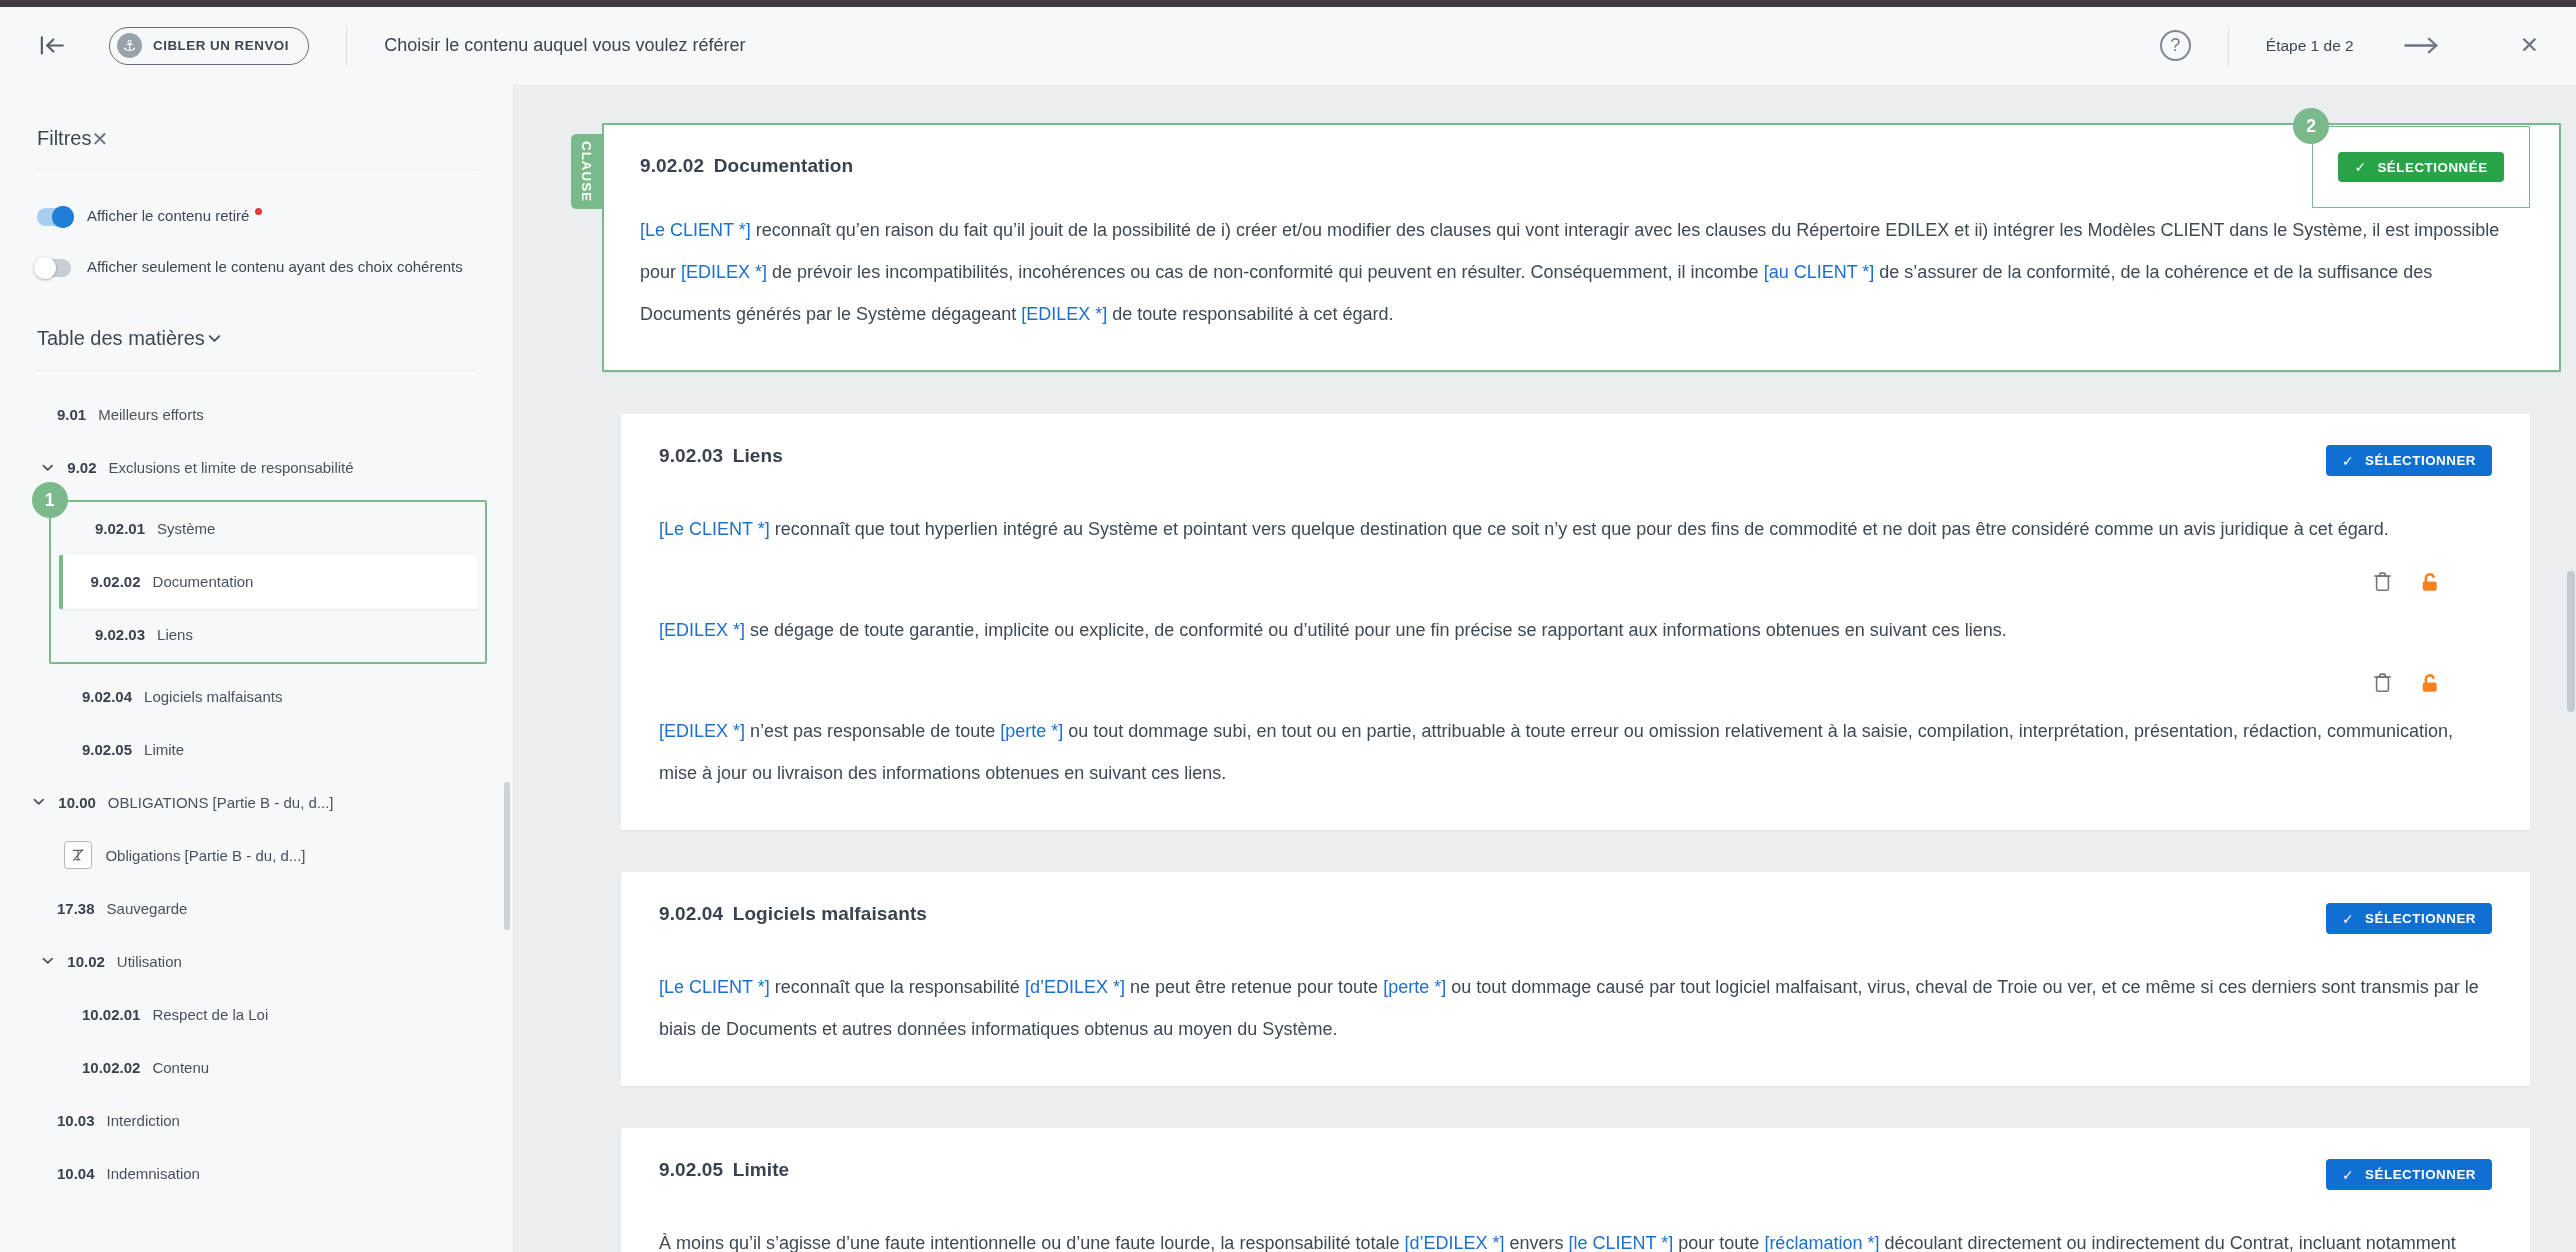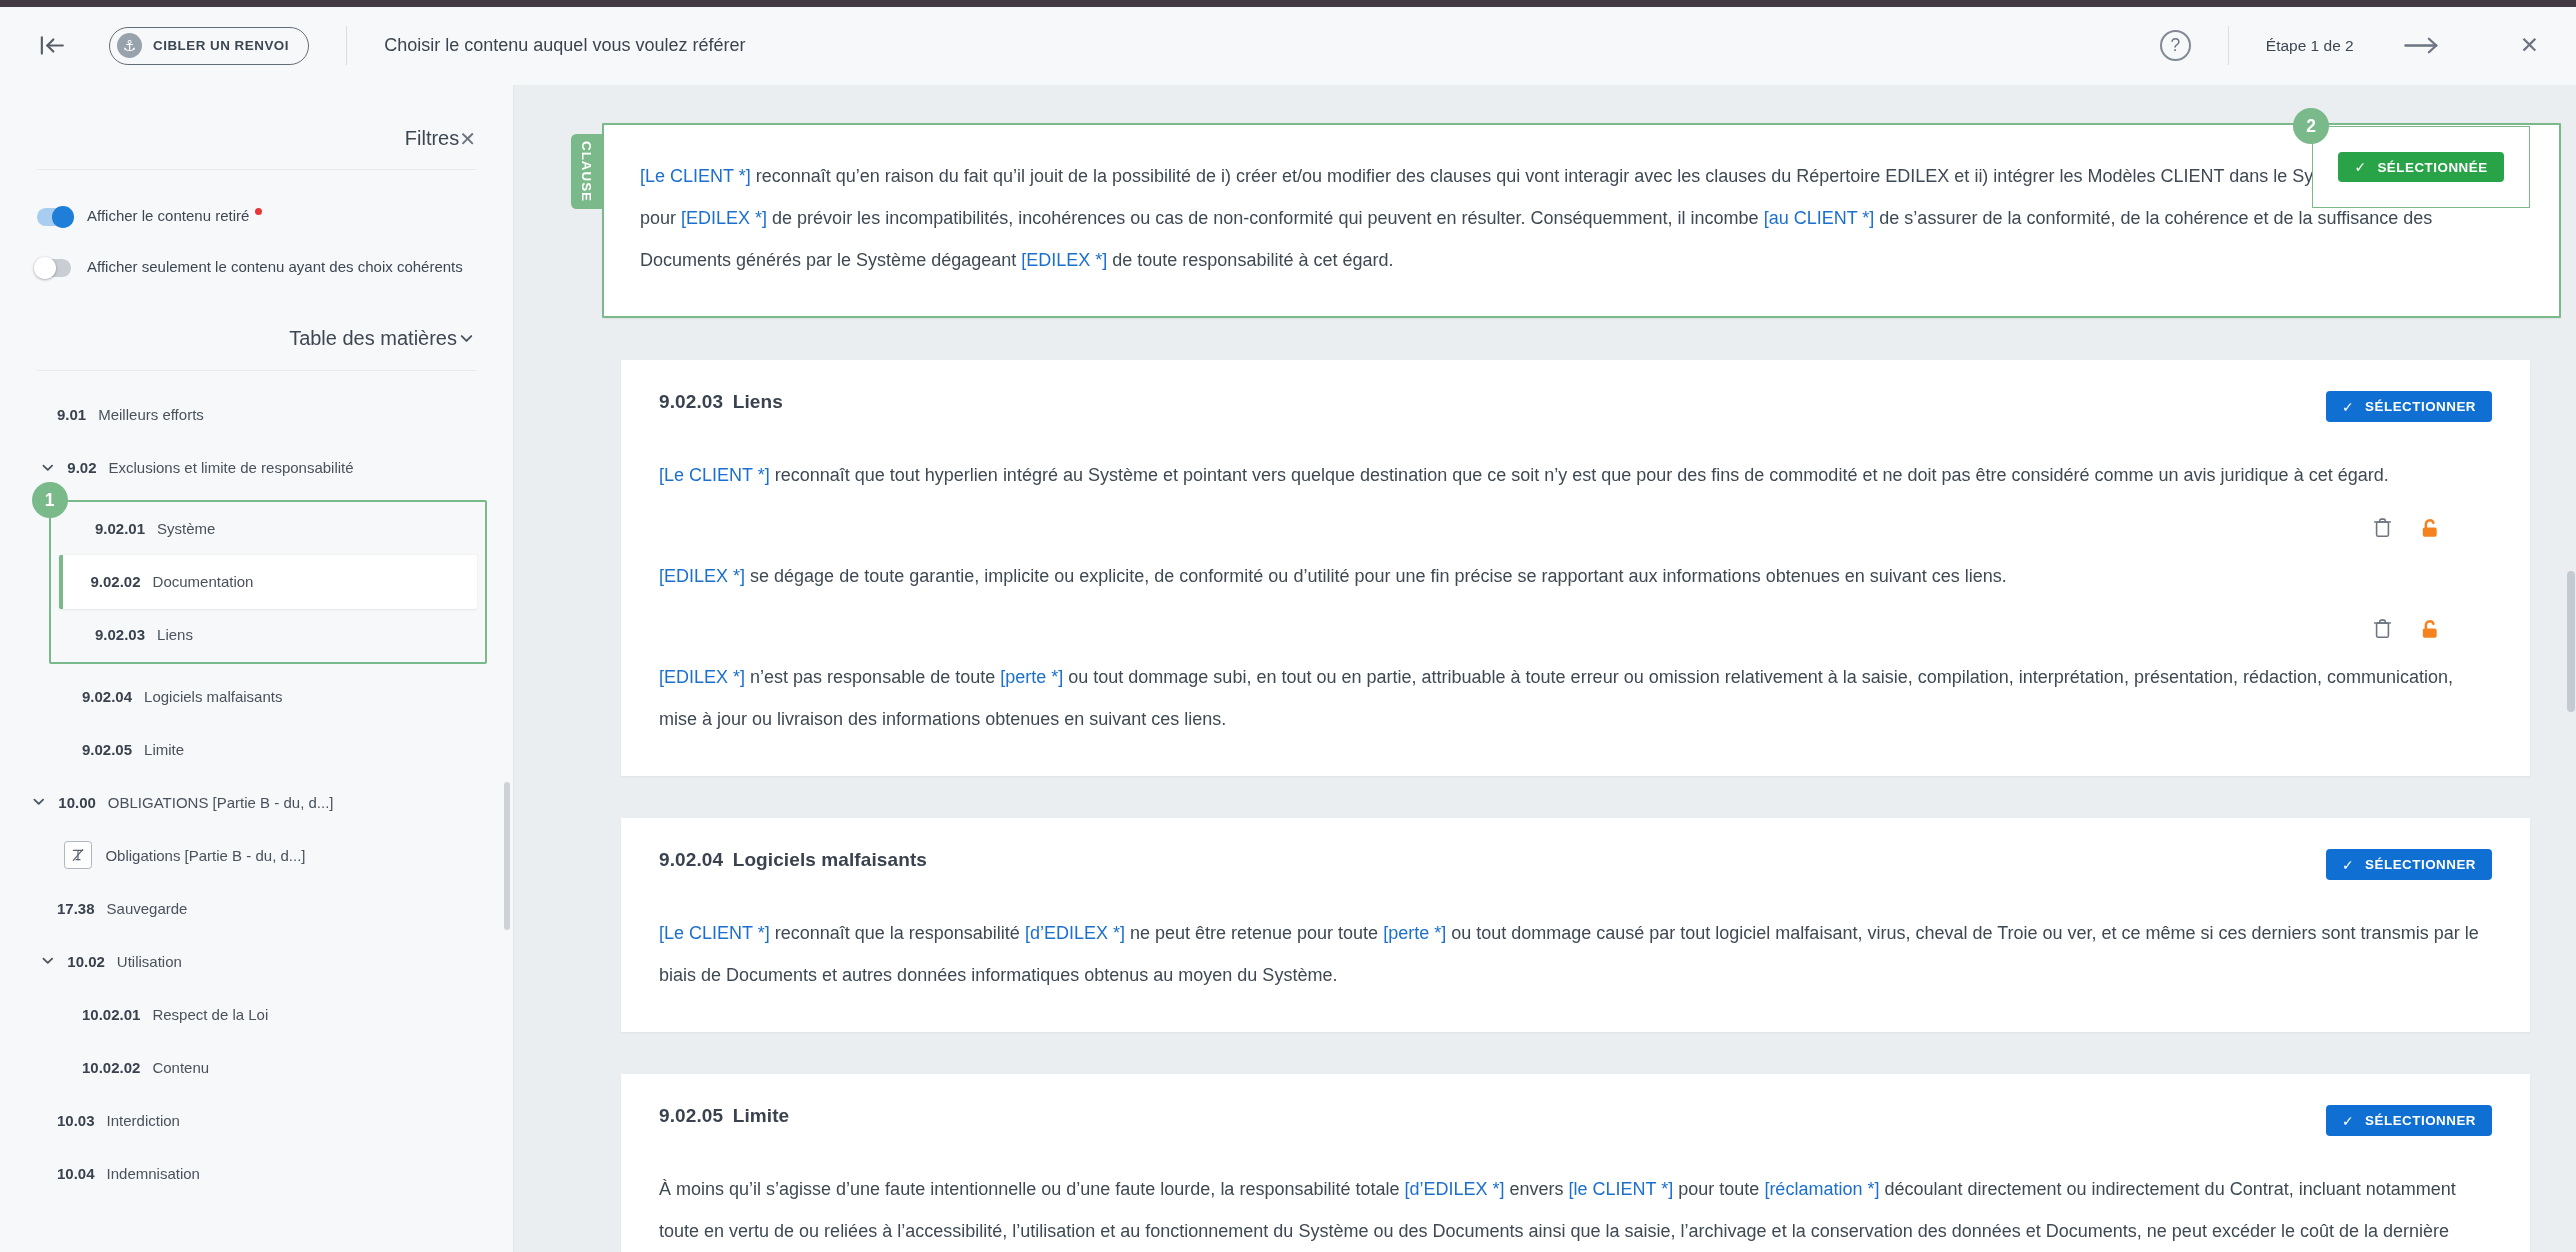--- a/index.html
+++ b/index.html
@@ -26,21 +26,21 @@
   h1{font-size:18px;font-weight:400;color:#3b454f;white-space:nowrap}
   .hright{display:flex;align-items:center;flex:none}
   .help{width:31px;height:31px;border-radius:50%;border:2px solid #818a94;color:#6b7480;
     font-size:17.5px;font-weight:400;display:flex;align-items:center;justify-content:center;margin-right:30px;cursor:pointer}
   .step{font-size:15.5px;color:#3d4752;margin-right:48px;white-space:nowrap}
   .nexticon{margin-right:79px}
   .closeicon{font-size:23px;color:#6b7480;cursor:pointer;line-height:1}
   aside{position:absolute;left:0;top:85px;bottom:0;width:514px;background:var(--bg-light);
     border-right:1.3px solid var(--border);overflow:hidden}
   .sb-pad{padding:0 37px}
-  .filters-head,.toc-head{display:flex;align-items:center;justify-content:flex-end;height:43px;margin-top:32px}
+  .filters-head,.toc-head{display:flex;align-items:center;justify-content:flex-start;height:43px;margin-top:32px}
   .sb-h2{font-size:20px;font-weight:400;color:#3d4752}
   .sb-x{font-size:20px;color:#6b7480;cursor:pointer;line-height:1}
   .sb-hr{border:0;border-top:1.3px solid #e7eaee;margin:9.4px 0 0}
   .toggles{margin-top:35px}
   .trowt{display:flex;align-items:flex-start;gap:16px;margin-bottom:30px;cursor:pointer}
   .switch{position:relative;width:34px;height:17.5px;border-radius:8.7px;flex:none;margin-top:2.7px}
   .switch.on{background:var(--toggleon)}
   .switch.off{background:var(--toggleoff)}
   .knob{position:absolute;top:-2px;width:21.5px;height:21.5px;border-radius:50%}
   .switch.on .knob{right:-2.7px;background:#1e7ed8}
@@ -252,20 +252,23 @@
     <div class="cards" id="cards">
         <article class="card selected">
           <div class="clause-tab">CLAUSE</div>
           <div class="sel-overlay">
             <div class="cbadge">2</div>
             <button class="btn green">
               <span class="chk">✓</span>
               <span>SÉLECTIONNÉE</span>
             </button>
           </div>
+          <div class="title-row">
+            <div class="ctitle">9.02.02 Documentation</div>
+          </div>
           <p class="para"><span class="token">[Le CLIENT *]</span> reconnaît qu’en raison du fait qu’il jouit de la possibilité de i) créer et/ou modifier des clauses qui vont interagir avec les clauses du Répertoire EDILEX et ii) intégrer les Modèles CLIENT dans le Système, il est impossible pour <span class="token">[EDILEX *]</span> de prévoir les incompatibilités, incohérences ou cas de non-conformité qui peuvent en résulter. Conséquemment, il incombe <span class="token">[au CLIENT *]</span> de s’assurer de la conformité, de la cohérence et de la suffisance des Documents générés par le Système dégageant <span class="token">[EDILEX *]</span> de toute responsabilité à cet égard.</p>
         </article>
         <article class="card">
           <div class="title-row">
             <div class="ctitle">9.02.03 Liens</div>
             <button class="btn blue">
               <span class="chk">✓</span>
               <span>SÉLECTIONNER</span>
             </button>
           </div>

